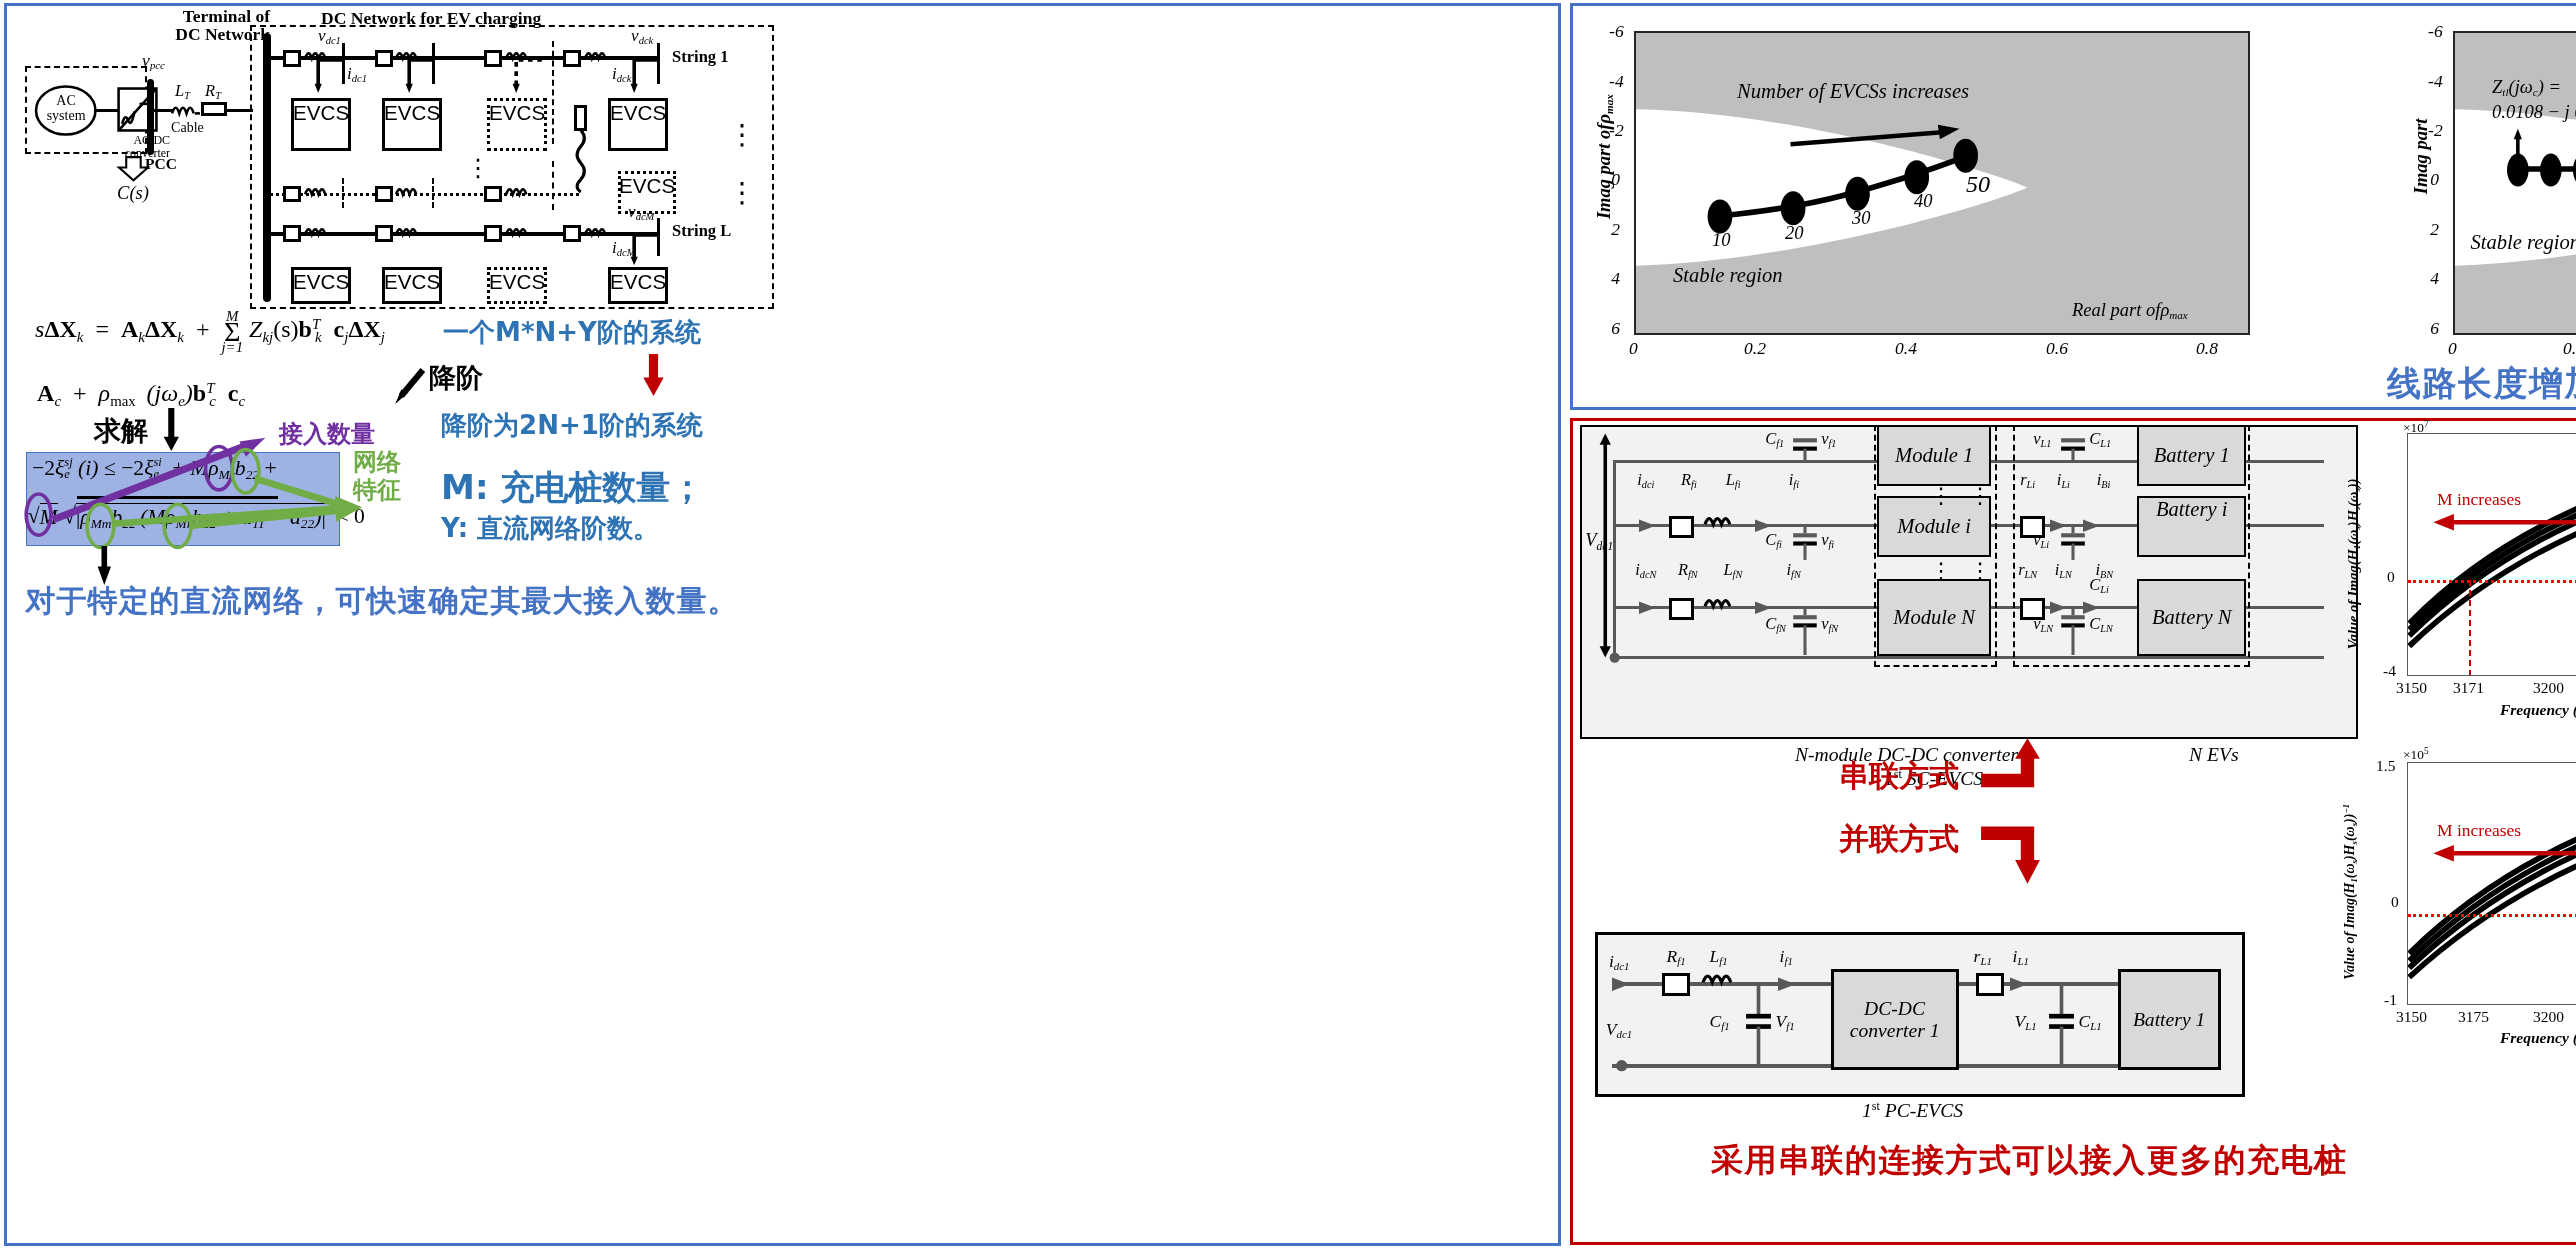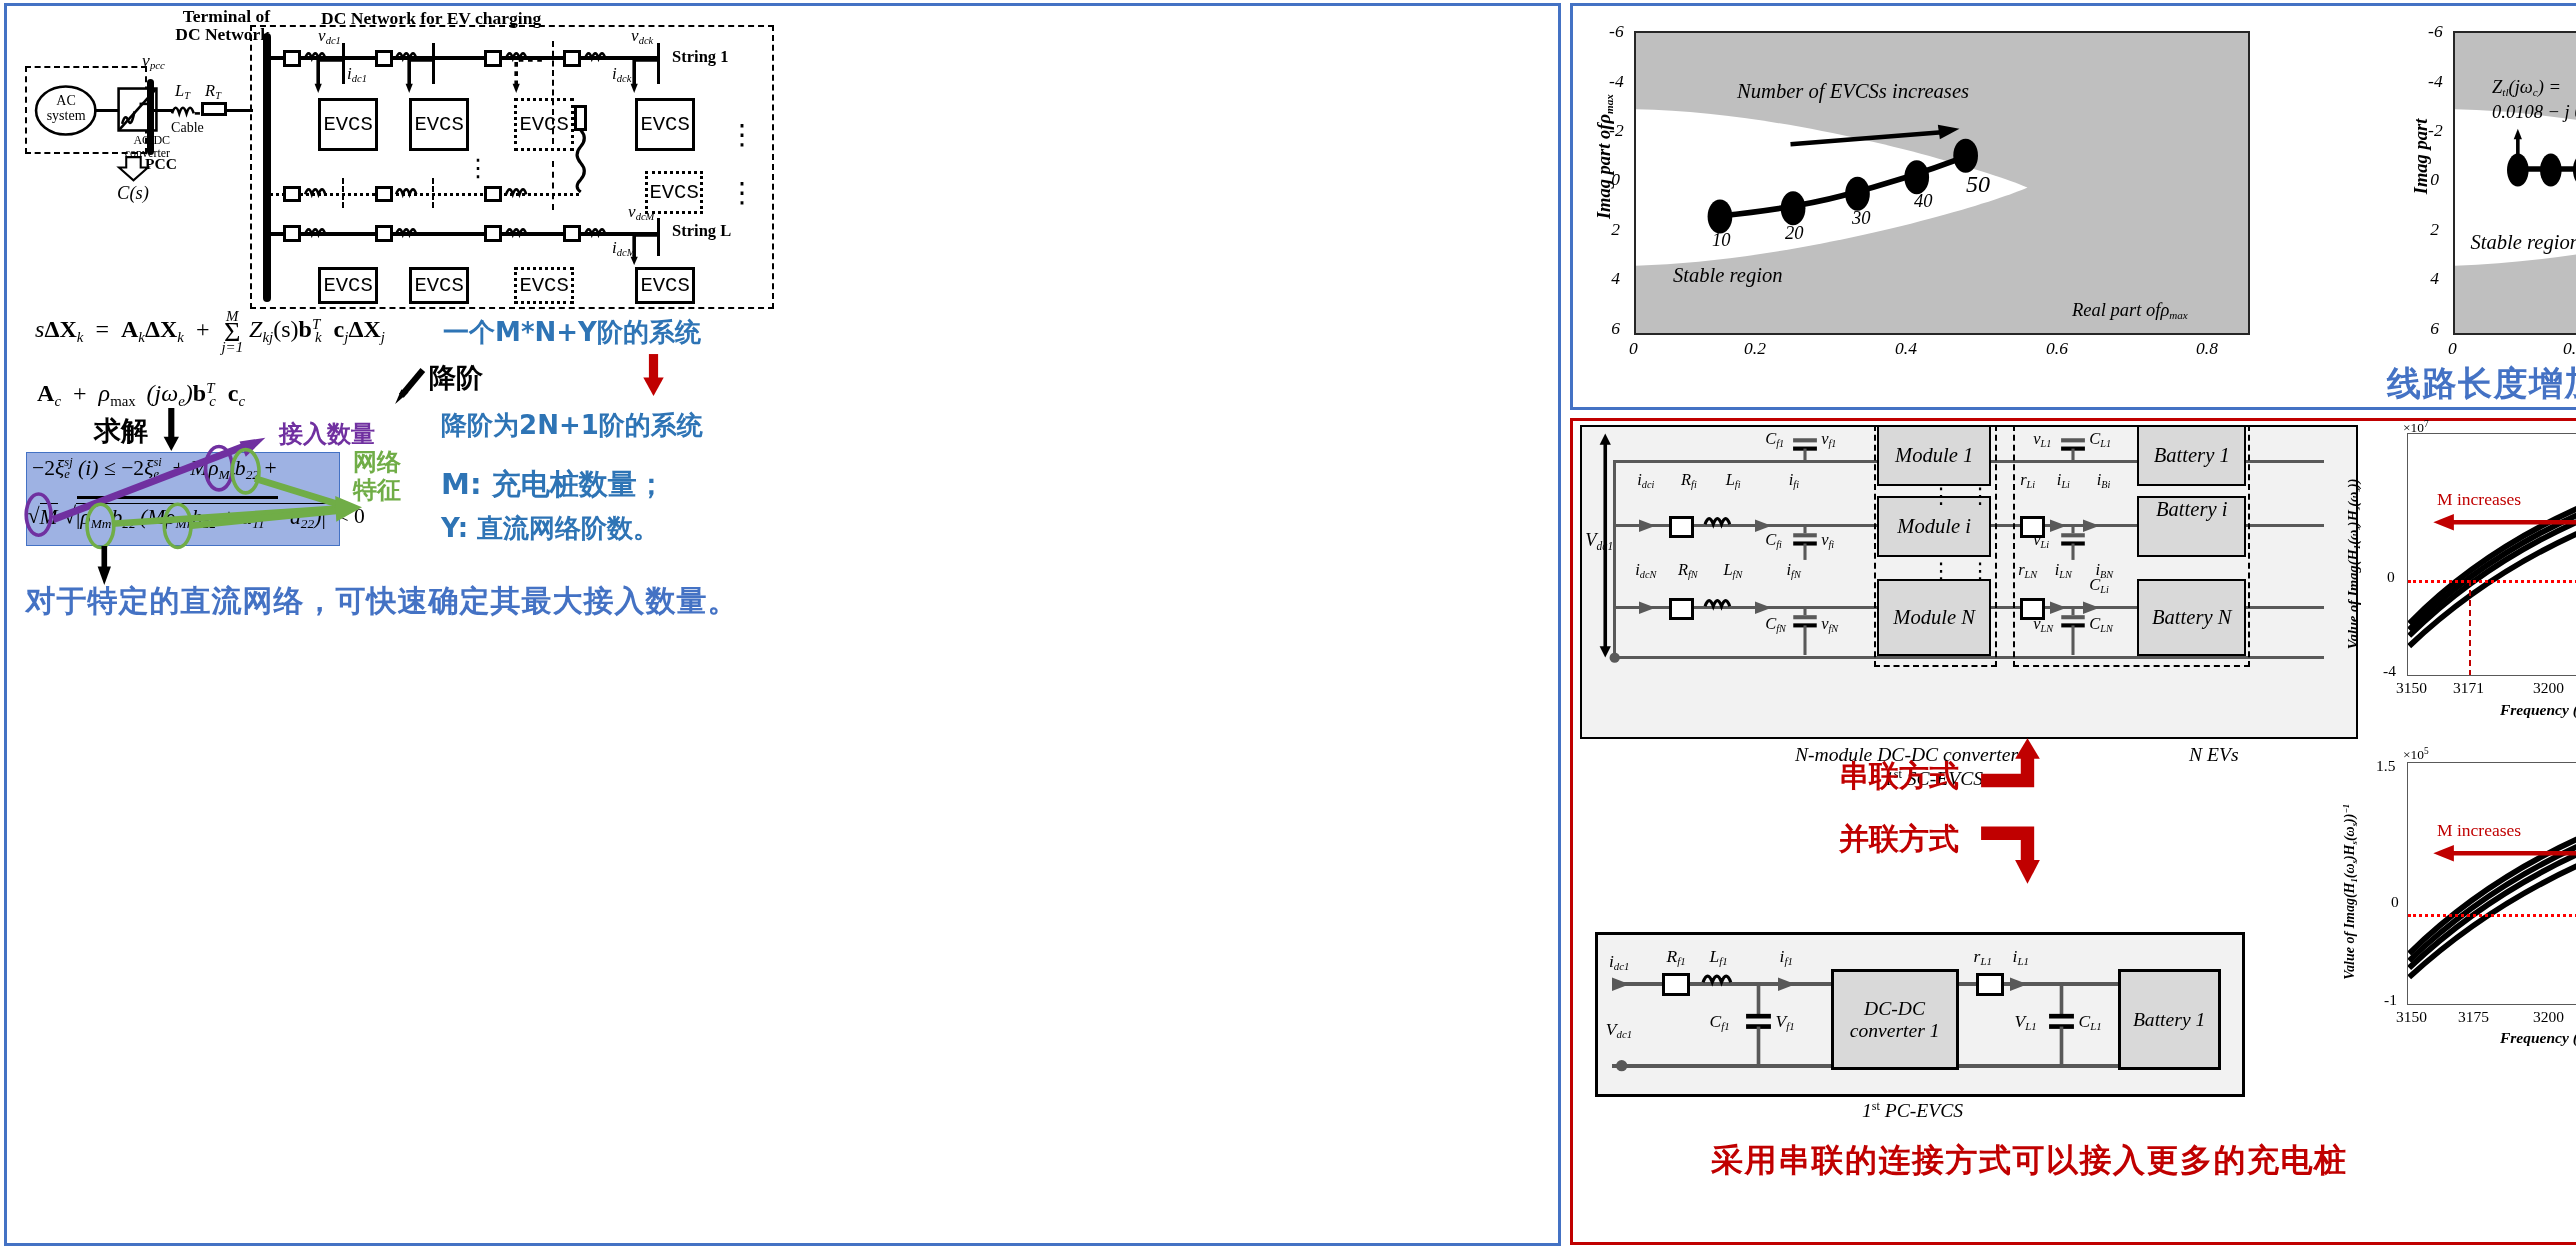--- a/index.html
+++ b/index.html
@@ -24,22 +24,22 @@
   
   .wire{position:absolute;background:#000;}
   .hw{height:3.6px;}
   .vw{width:3.6px;}
   .bus{position:absolute;background:#000;border-radius:4.6px;}
   .dashbox{position:absolute;border:2.6px dashed #000;box-sizing:border-box;}
   .solidbox{position:absolute;border:3.1px solid #000;box-sizing:border-box;background:#fff;}
   .dotbox{position:absolute;border:3.1px dotted #000;box-sizing:border-box;background:#fff;}
   .resistor{position:absolute;border:3.1px solid #000;background:#fff;box-sizing:border-box;}
 
-  .evcs-box{display:flex;align-items:center;justify-content:center;
-            font-family:Liberation Mono, monospace;font-size:20.6px;margin-left:27px;}
+  .evcs-box{display:flex;justify-content:center;
+            font-family:Liberation Sans, sans-serif;font-size:20.6px;}
 
   
   .cn{font-family:"DejaVu Sans",sans-serif;font-weight:bold;white-space:nowrap;}
   .cn-blue{color:#2e74b5;}
   .cn-blue2{color:#4472c4;}
   .cn-red{color:#c00000;}
 
   
   .math{font-family:"Liberation Serif",serif;white-space:nowrap;}
 
@@ -341,21 +341,21 @@
     <line x1="20" y1="0" x2="20" y2="50" stroke="#000" stroke-width="11"></line>
     <polygon points="20,76 7,40 33,40" fill="#000"></polygon>
   </svg>
 
   <div class="abs cn cn-blue nosel" style="left:436px;top:309px;font-size:26px;">一个M*N+Y阶的系统</div>
   <svg class="abs" style="left:634px;top:346px;" width="25" height="46" viewBox="0 0 48 90">
     <line x1="24" y1="4" x2="24" y2="56" stroke="#c00000" stroke-width="18"></line>
     <polygon points="24,86 4,50 44,50" fill="#c00000"></polygon>
   </svg>
   <div class="abs cn cn-blue nosel" style="left:434px;top:402px;font-size:26px;">降阶为2N+1阶的系统</div>
-  <div class="abs cn cn-blue nosel" style="left:434px;top:459px;font-size:29px;">M: 充电桩数量；</div>
+  <div class="abs cn cn-blue nosel" style="left:434px;top:459px;font-size:34px;">M: 充电桩数量；</div>
   <div class="abs cn cn-blue nosel" style="left:434px;top:505px;font-size:26px;">Y: 直流网络阶数。</div>
 
   <div class="abs cn cn-blue2 nosel" style="left:18.5px;top:575px;font-size:30px;letter-spacing:1px;">对于特定的直流网络，可快速确定其最大接入数量。</div>
 </div>
 
 <div class="panel" id="tr-panel">
 
   <div class="stab-wrap" style="left:32px;top:11.3px;width:732px;height:361px;">
     <div class="stab-plot" style="left:29px;top:13.4px;width:616px;height:304px;">
 

